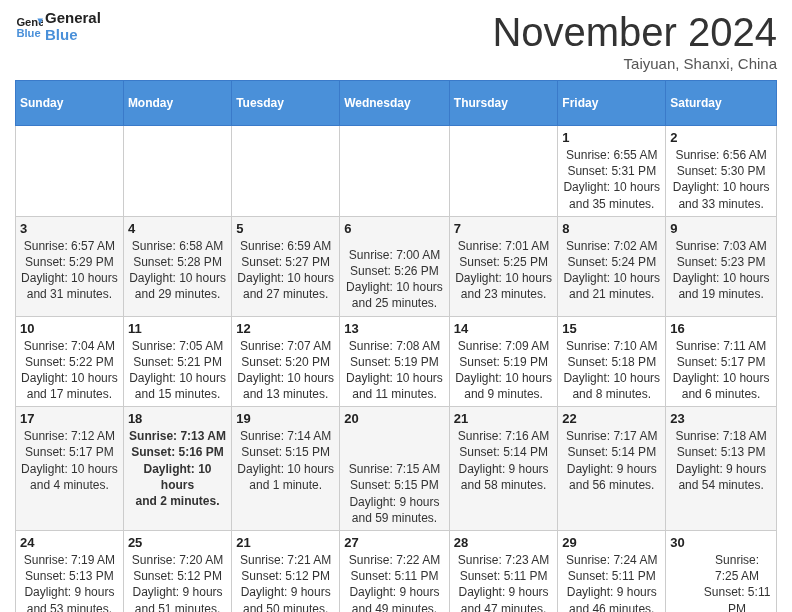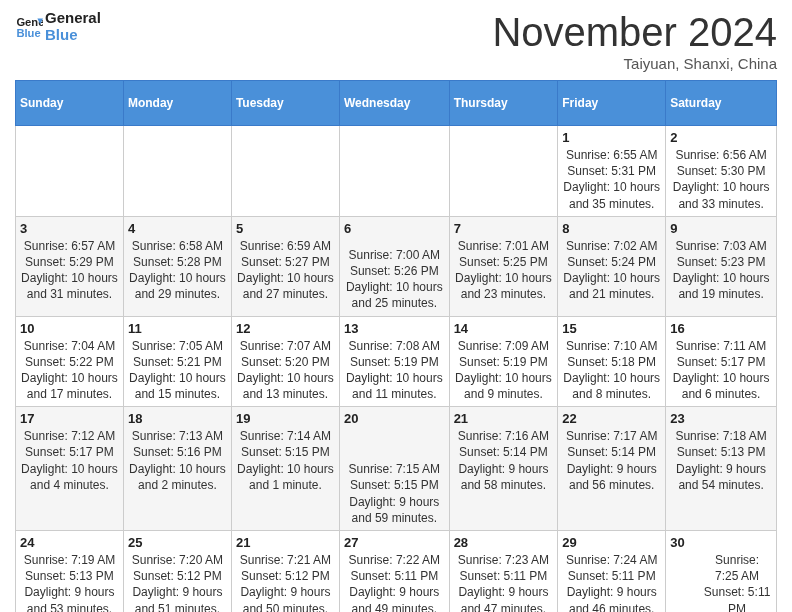--- a/index.html
+++ b/index.html
@@ -250,21 +250,21 @@
         <tr>
           <td>
             <span class="day-number">17</span>
             <div class="day-info" style="white-space: pre-line;">Sunrise: 7:12 AM
 Sunset: 5:17 PM
 Daylight: 10 hours
 and 4 minutes.</div>
           </td>
           <td>
             <span class="day-number">18</span>
-            <div class="day-info" style="white-space: pre-line;">Sunrise: 7:13 AM
+            <div class="day-info" style="white-space: pre-line; font-weight: bold;">Sunrise: 7:13 AM
 Sunset: 5:16 PM
 Daylight: 10 hours
 and 2 minutes.</div>
           </td>
           <td>
             <span class="day-number">19</span>
             <div class="day-info" style="white-space: pre-line;">Sunrise: 7:14 AM
 Sunset: 5:15 PM
 Daylight: 10 hours
 and 1 minute.</div>

